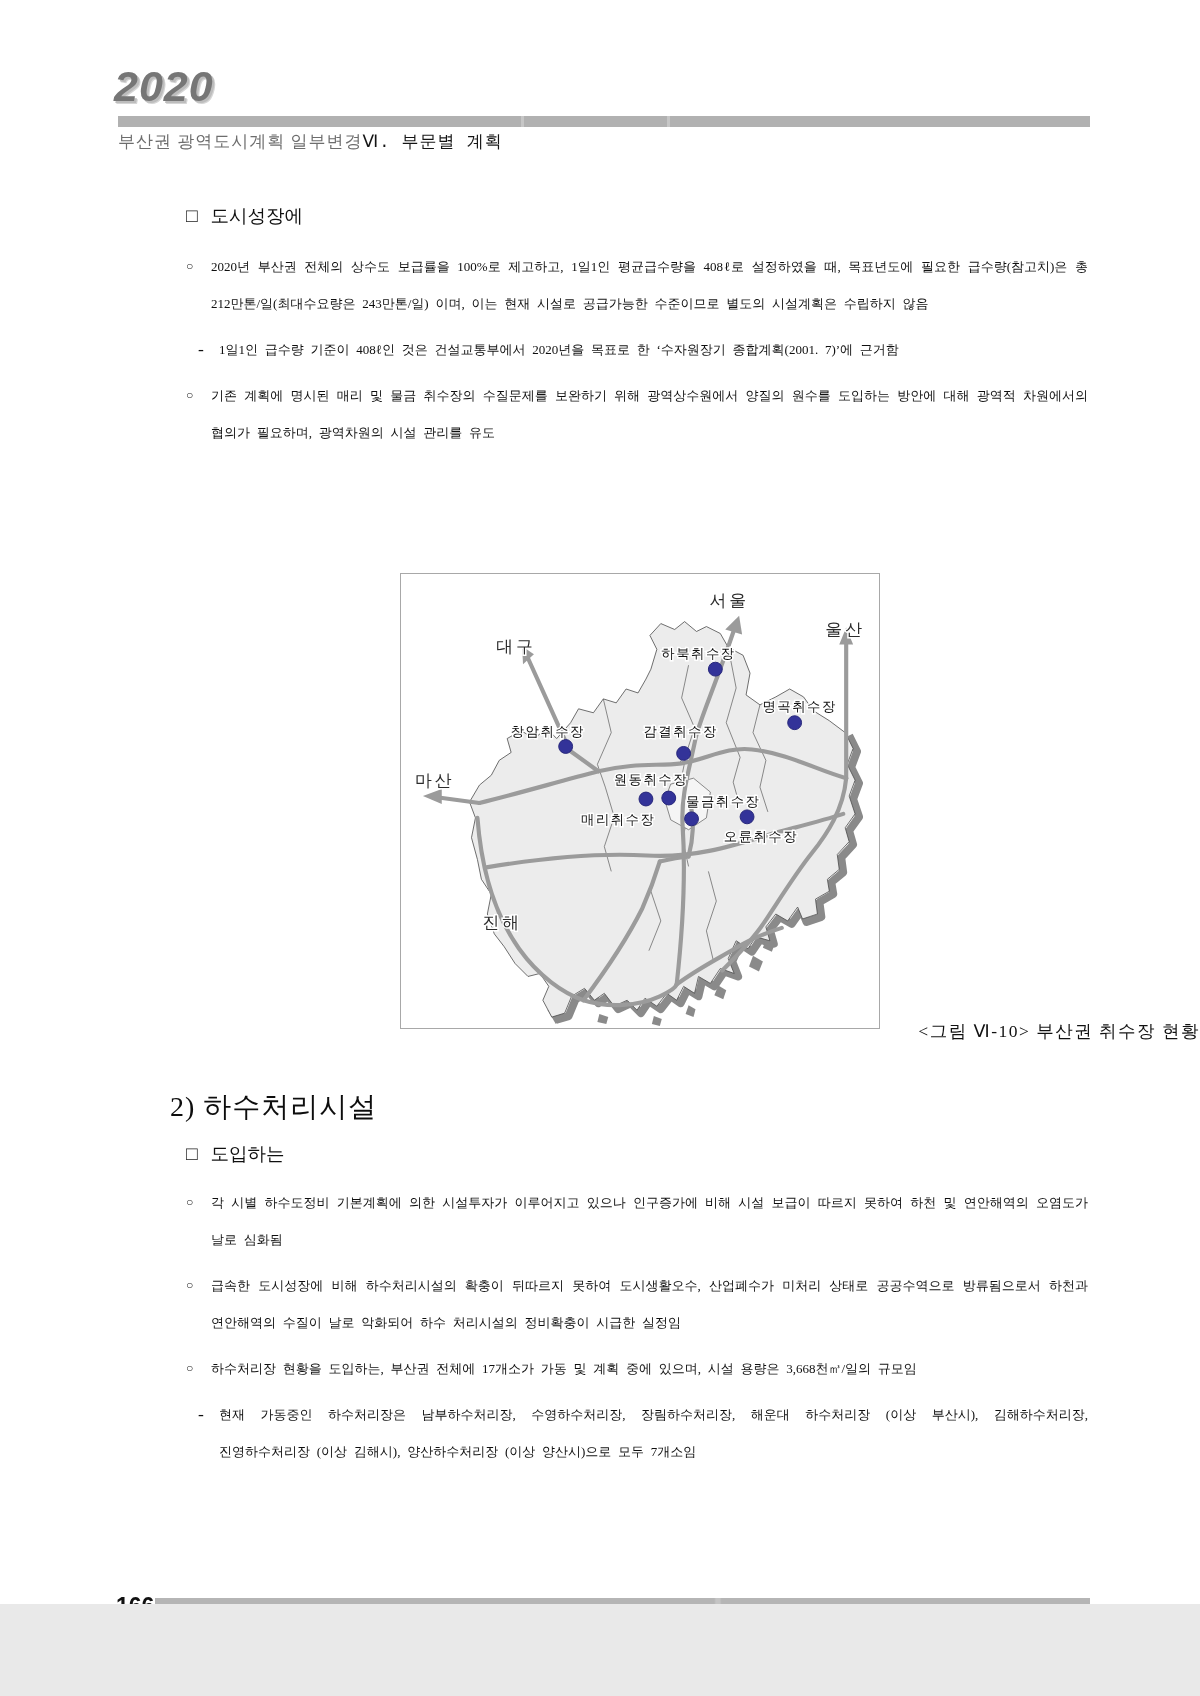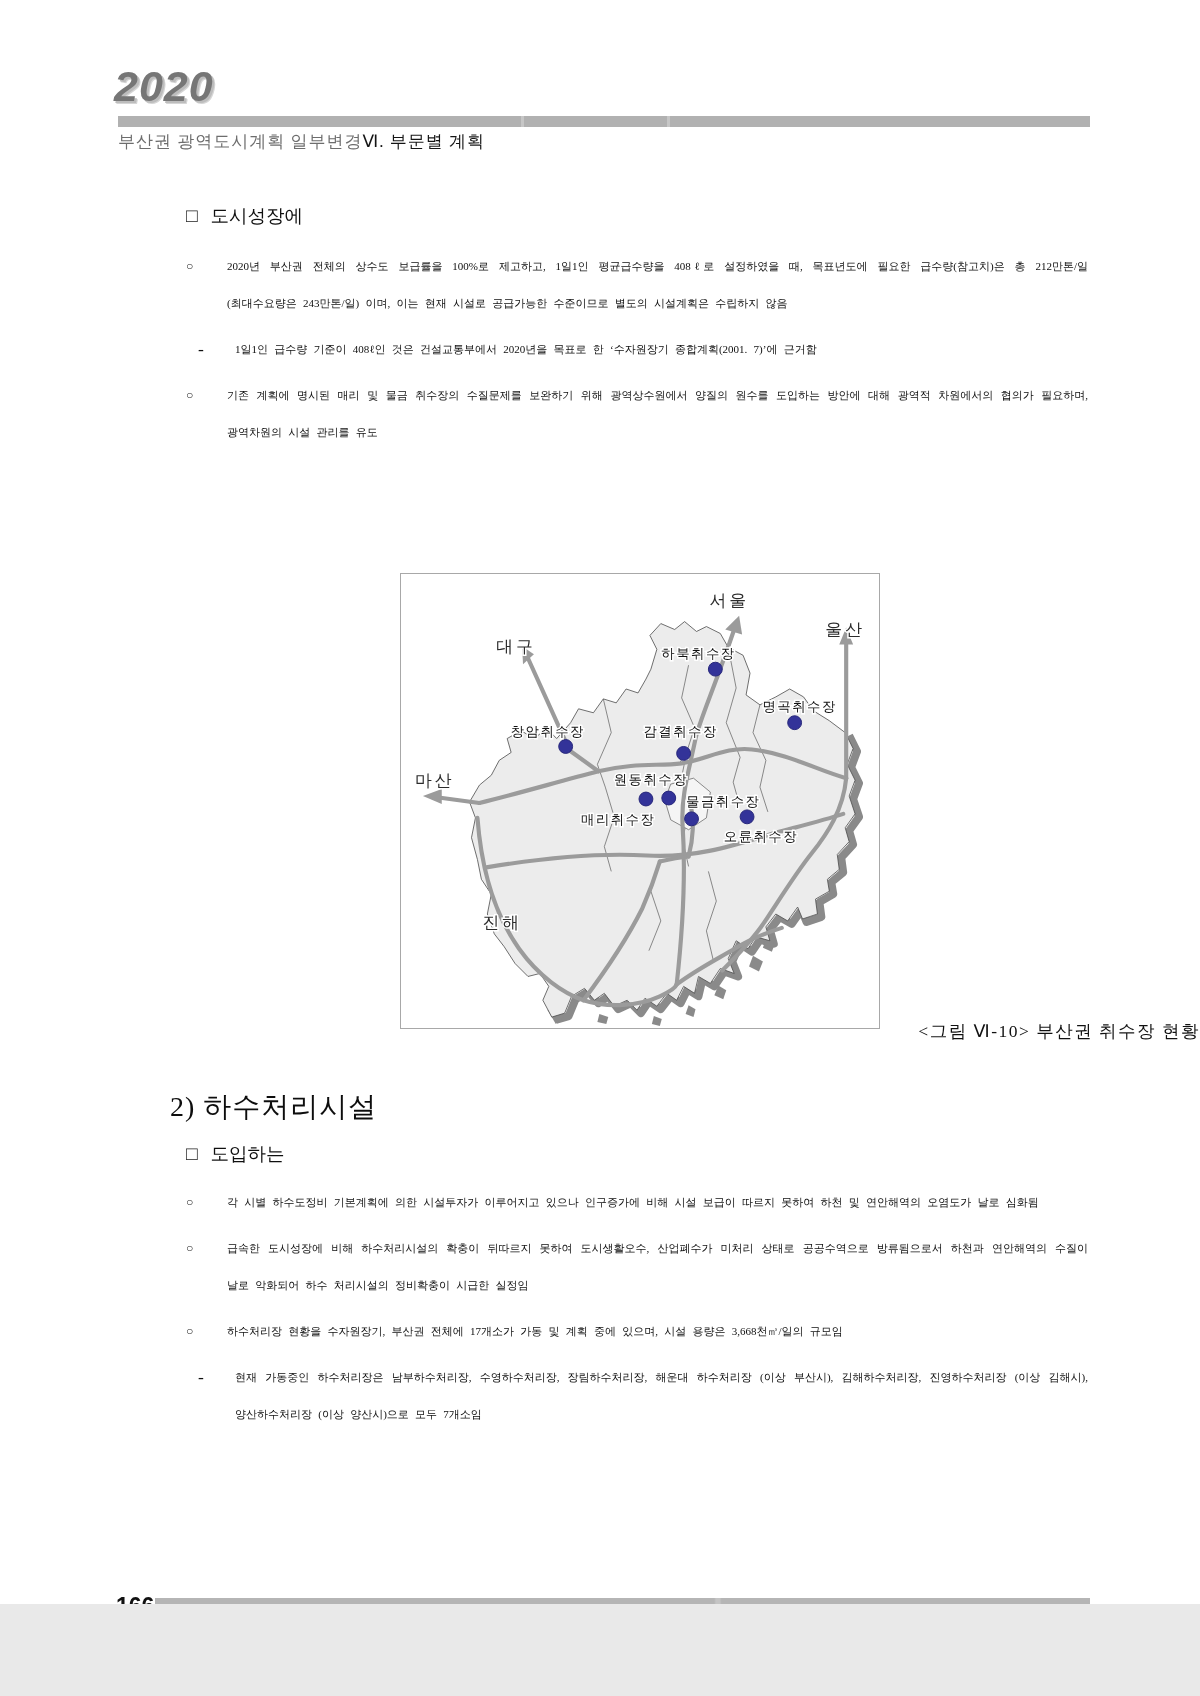--- a/index.html
+++ b/index.html
@@ -15,30 +15,30 @@
     font-size:43px;font-weight:bold;font-style:italic;letter-spacing:1px;
     color:#767676;text-shadow:2px 2px 0 #bdbdbd,3px 3px 0 #d6d6d6;
   }
   .head-bar{position:absolute;left:118px;top:116px;width:972px;height:11px;background:#b1b1b1;}
   .head-bar .seam{position:absolute;top:0;width:3px;height:11px;background:#c6c6c6;}
   .head-row{
     position:absolute;left:118px;top:130px;width:972px;
     display:flex;font-size:17px;letter-spacing:1px;
   }
   .head-left{color:#6d6d6d;}
-  .head-right{color:#141414;}
+  .head-right{color:#141414;font-family:Liberation Mono, monospace;}
   
   .body-block{position:absolute;width:902px;}
   .sec-label{display:flex;align-items:center;font-size:18.5px;margin-bottom:20px;}
   .sec-label .sq{font-size:19px;line-height:1;margin-right:13px;color:#1a1a1a;}
   .bullet{display:flex;margin-bottom:9px;}
   .bullet .mk{width:25px;flex:none;font-size:12px;line-height:37px;color:#222;}
   .bullet .tx,.subitem .tx{
-    flex:1;font-size:11px;line-height:37px;text-align:justify;
-    word-spacing:3.5px;word-break:keep-all;margin-left:16px;
+    flex:1;font-size:13px;line-height:37px;text-align:justify;
+    word-spacing:3.5px;word-break:keep-all;
   }
   .subitem{display:flex;margin:0 0 9px 12px;}
   .subitem .mk{width:21px;flex:none;font-size:17.5px;line-height:37px;}
   
   .figure{
     position:absolute;left:400px;top:554px;width:480px;height:456px;
     border:1px solid #a8a8a8;background:#fff;box-sizing:border-box;margin-top:19px;
   }
   .figure svg{display:block;width:100%;height:100%;}
   .fig-caption{
@@ -198,21 +198,21 @@
     <div class="bullet">
       <span class="mk">○</span>
       <span class="tx">각 시별 하수도정비 기본계획에 의한 시설투자가 이루어지고 있으나 인구증가에 비해 시설 보급이 따르지 못하여 하천 및 연안해역의 오염도가 날로 심화됨</span>
     </div>
     <div class="bullet">
       <span class="mk">○</span>
       <span class="tx">급속한 도시성장에 비해 하수처리시설의 확충이 뒤따르지 못하여 도시생활오수, 산업폐수가 미처리 상태로 공공수역으로 방류됨으로서 하천과 연안해역의 수질이 날로 악화되어 하수 처리시설의 정비확충이 시급한 실정임</span>
     </div>
     <div class="bullet">
       <span class="mk">○</span>
-      <span class="tx">하수처리장 현황을 수자원장기, 부산권 전체에 17개소가 가동 및 계획 중에 있으며, 시설 용량은 3,668천㎥/일의 규모임</span>
+      <span class="tx">하수처리장 현황을 도입하는, 부산권 전체에 17개소가 가동 및 계획 중에 있으며, 시설 용량은 3,668천㎥/일의 규모임</span>
     </div>
     <div class="subitem">
       <span class="mk">-</span>
       <span class="tx">현재 가동중인 하수처리장은 남부하수처리장, 수영하수처리장, 장림하수처리장, 해운대 하수처리장 (이상 부산시), 김해하수처리장, 진영하수처리장 (이상 김해시), 양산하수처리장 (이상 양산시)으로 모두 7개소임</span>
     </div>
   </div>
 
   <div class="footer-num">166</div>
   <div class="footer-bar"></div>
 

